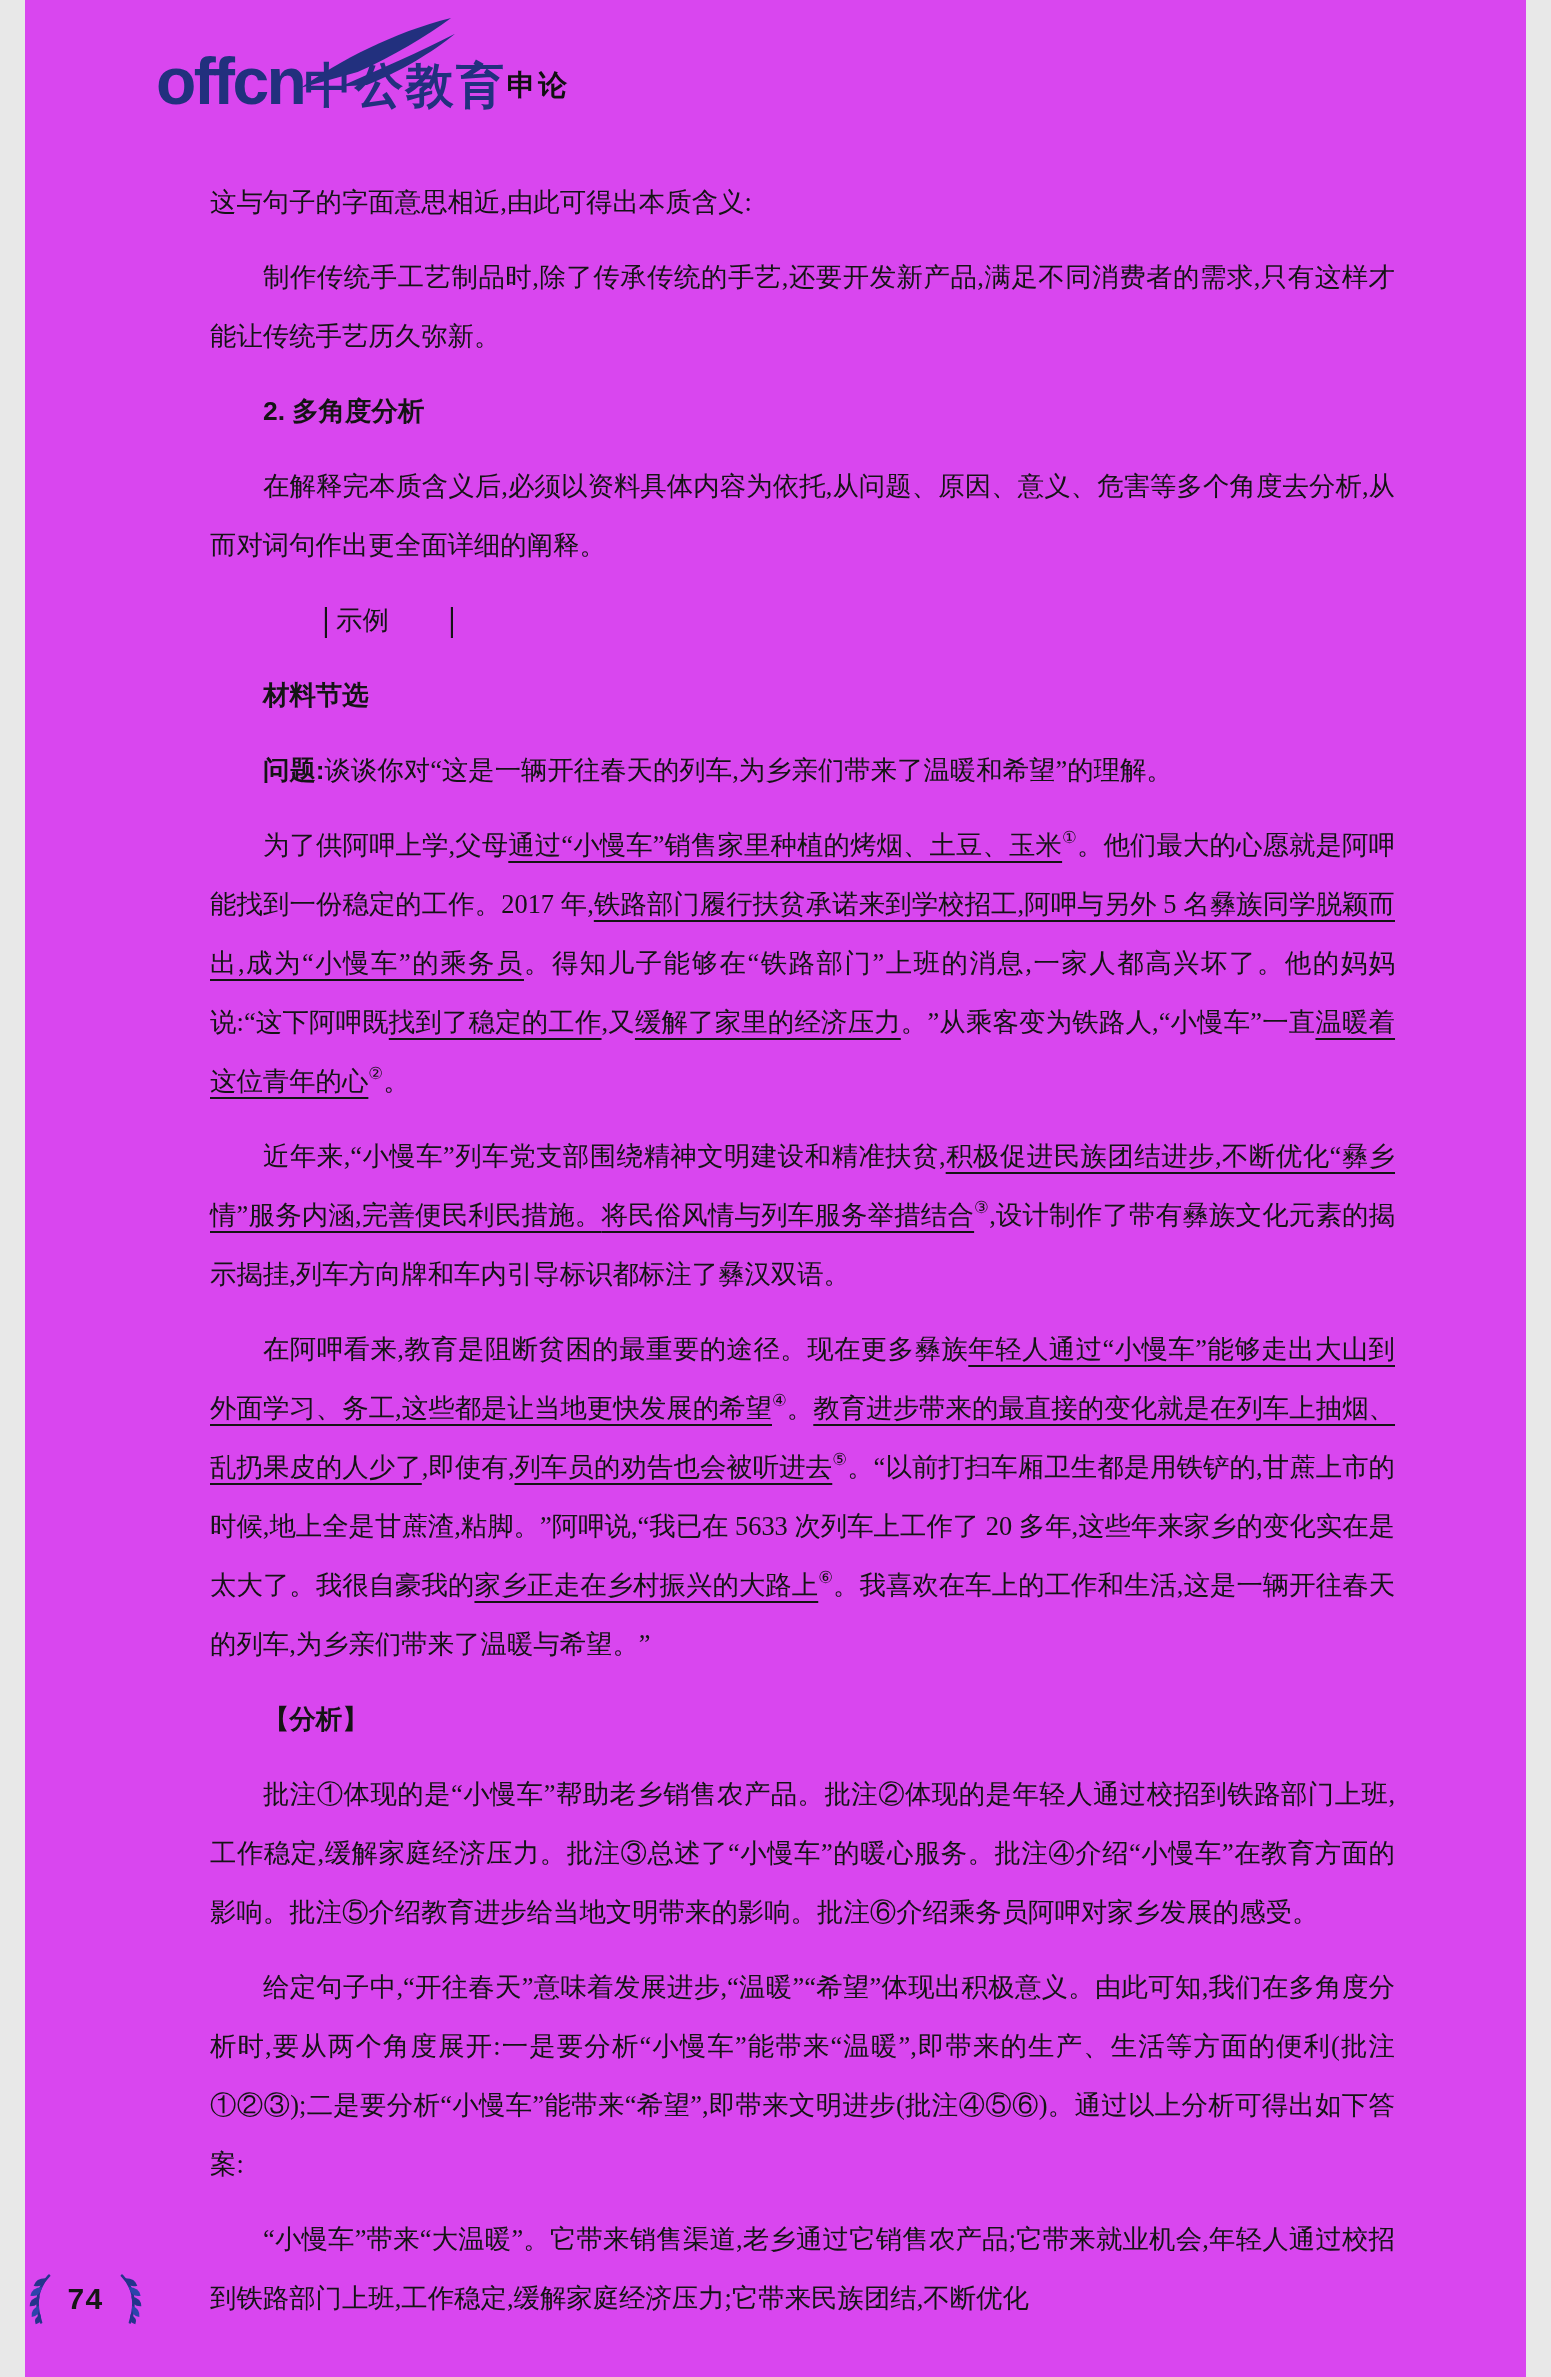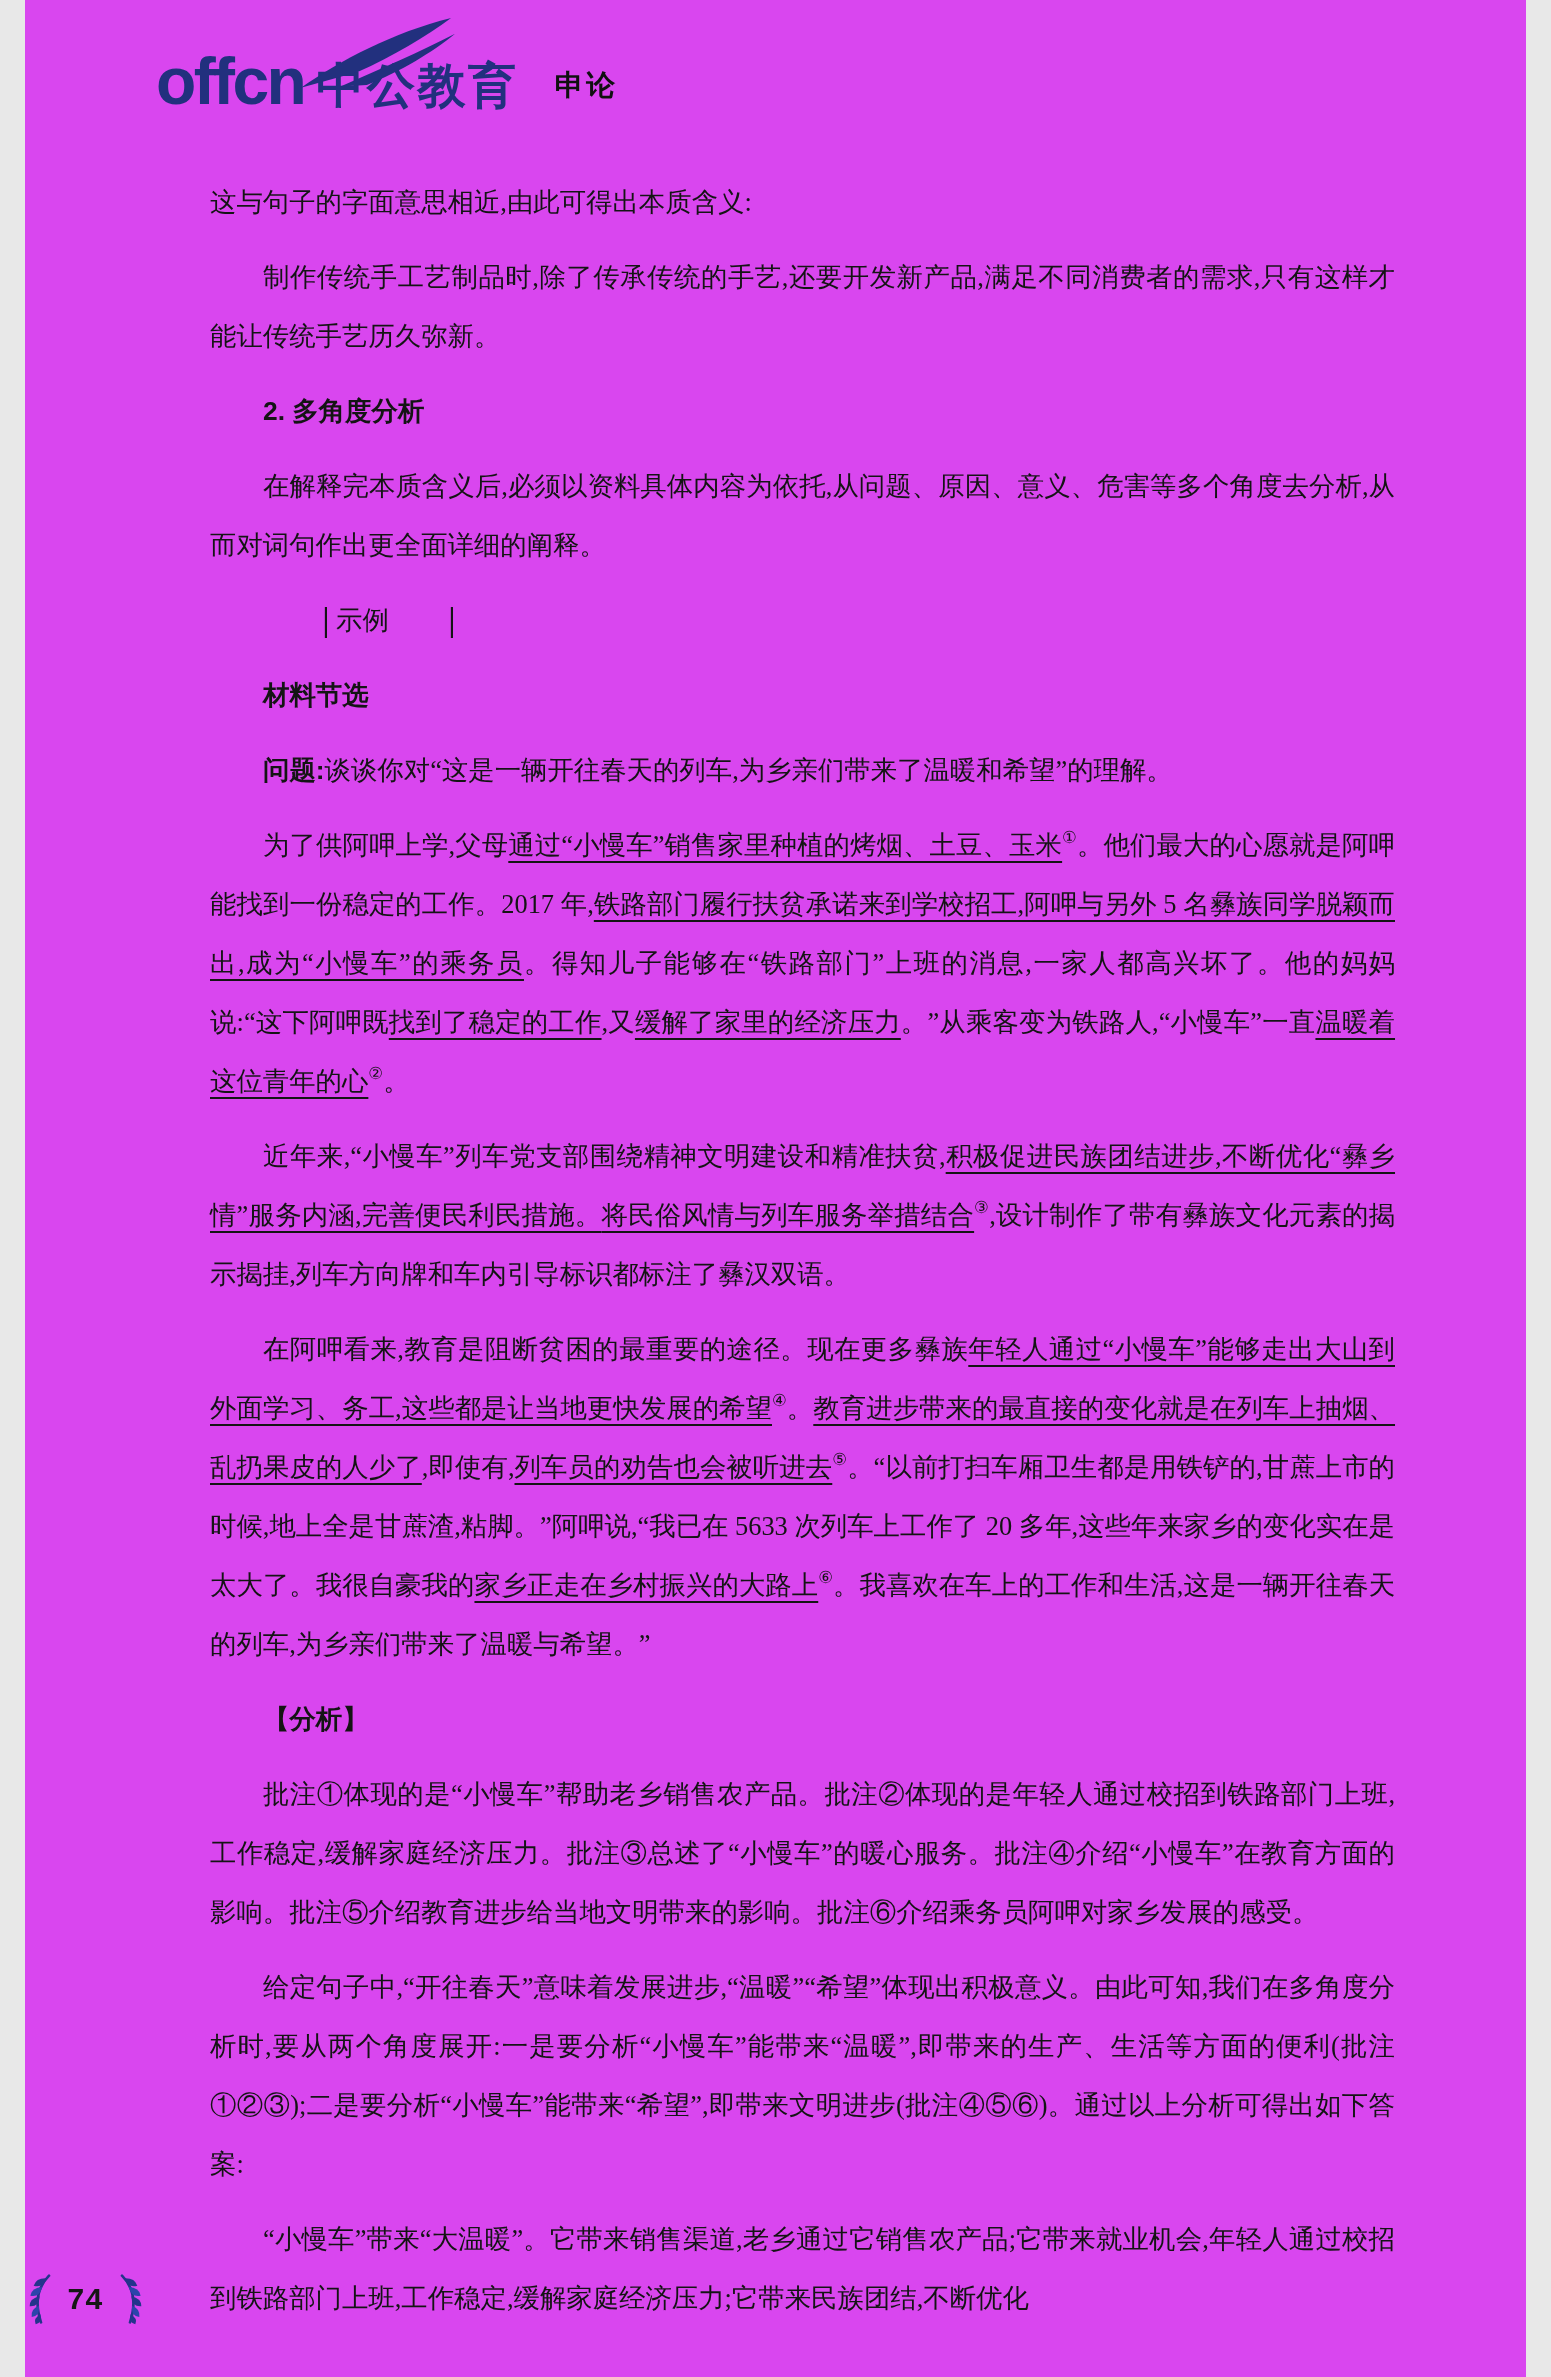--- a/index.html
+++ b/index.html
@@ -20,26 +20,26 @@
   .logo{position:relative;display:flex;align-items:flex-end;color:#22307e;}
   .logo-latin{
     font-family:"Liberation Sans",sans-serif;
     font-weight:700;font-size:66px;line-height:.82;
     letter-spacing:-2.6px;
   }
   .logo-swoosh{position:absolute;left:138px;top:-40px;}
   .logo-cn{
     font-family:"Liberation Sans",sans-serif;
     font-weight:700;font-size:48px;line-height:.95;
-    letter-spacing:2.6px;margin-left:12px;
+    letter-spacing:2.6px;
   }
   .subject{
     font-family:"Liberation Sans",sans-serif;
     font-weight:700;font-size:29px;color:#101010;
-    margin-left:36px;padding-bottom:2.6px;letter-spacing:2.6px;
+    padding-bottom:2.6px;letter-spacing:2.6px;
   }
   
   .content{
     position:absolute;top:157px;left:169px;width:1217px;
     font-size:26.4px;line-height:59px;
     text-align:justify;
   }
   .para{margin:16px;text-indent:53px;}
   .para.no-indent{text-indent:0;}
   .heading{font-family:"Liberation Sans",sans-serif;font-weight:700;}

